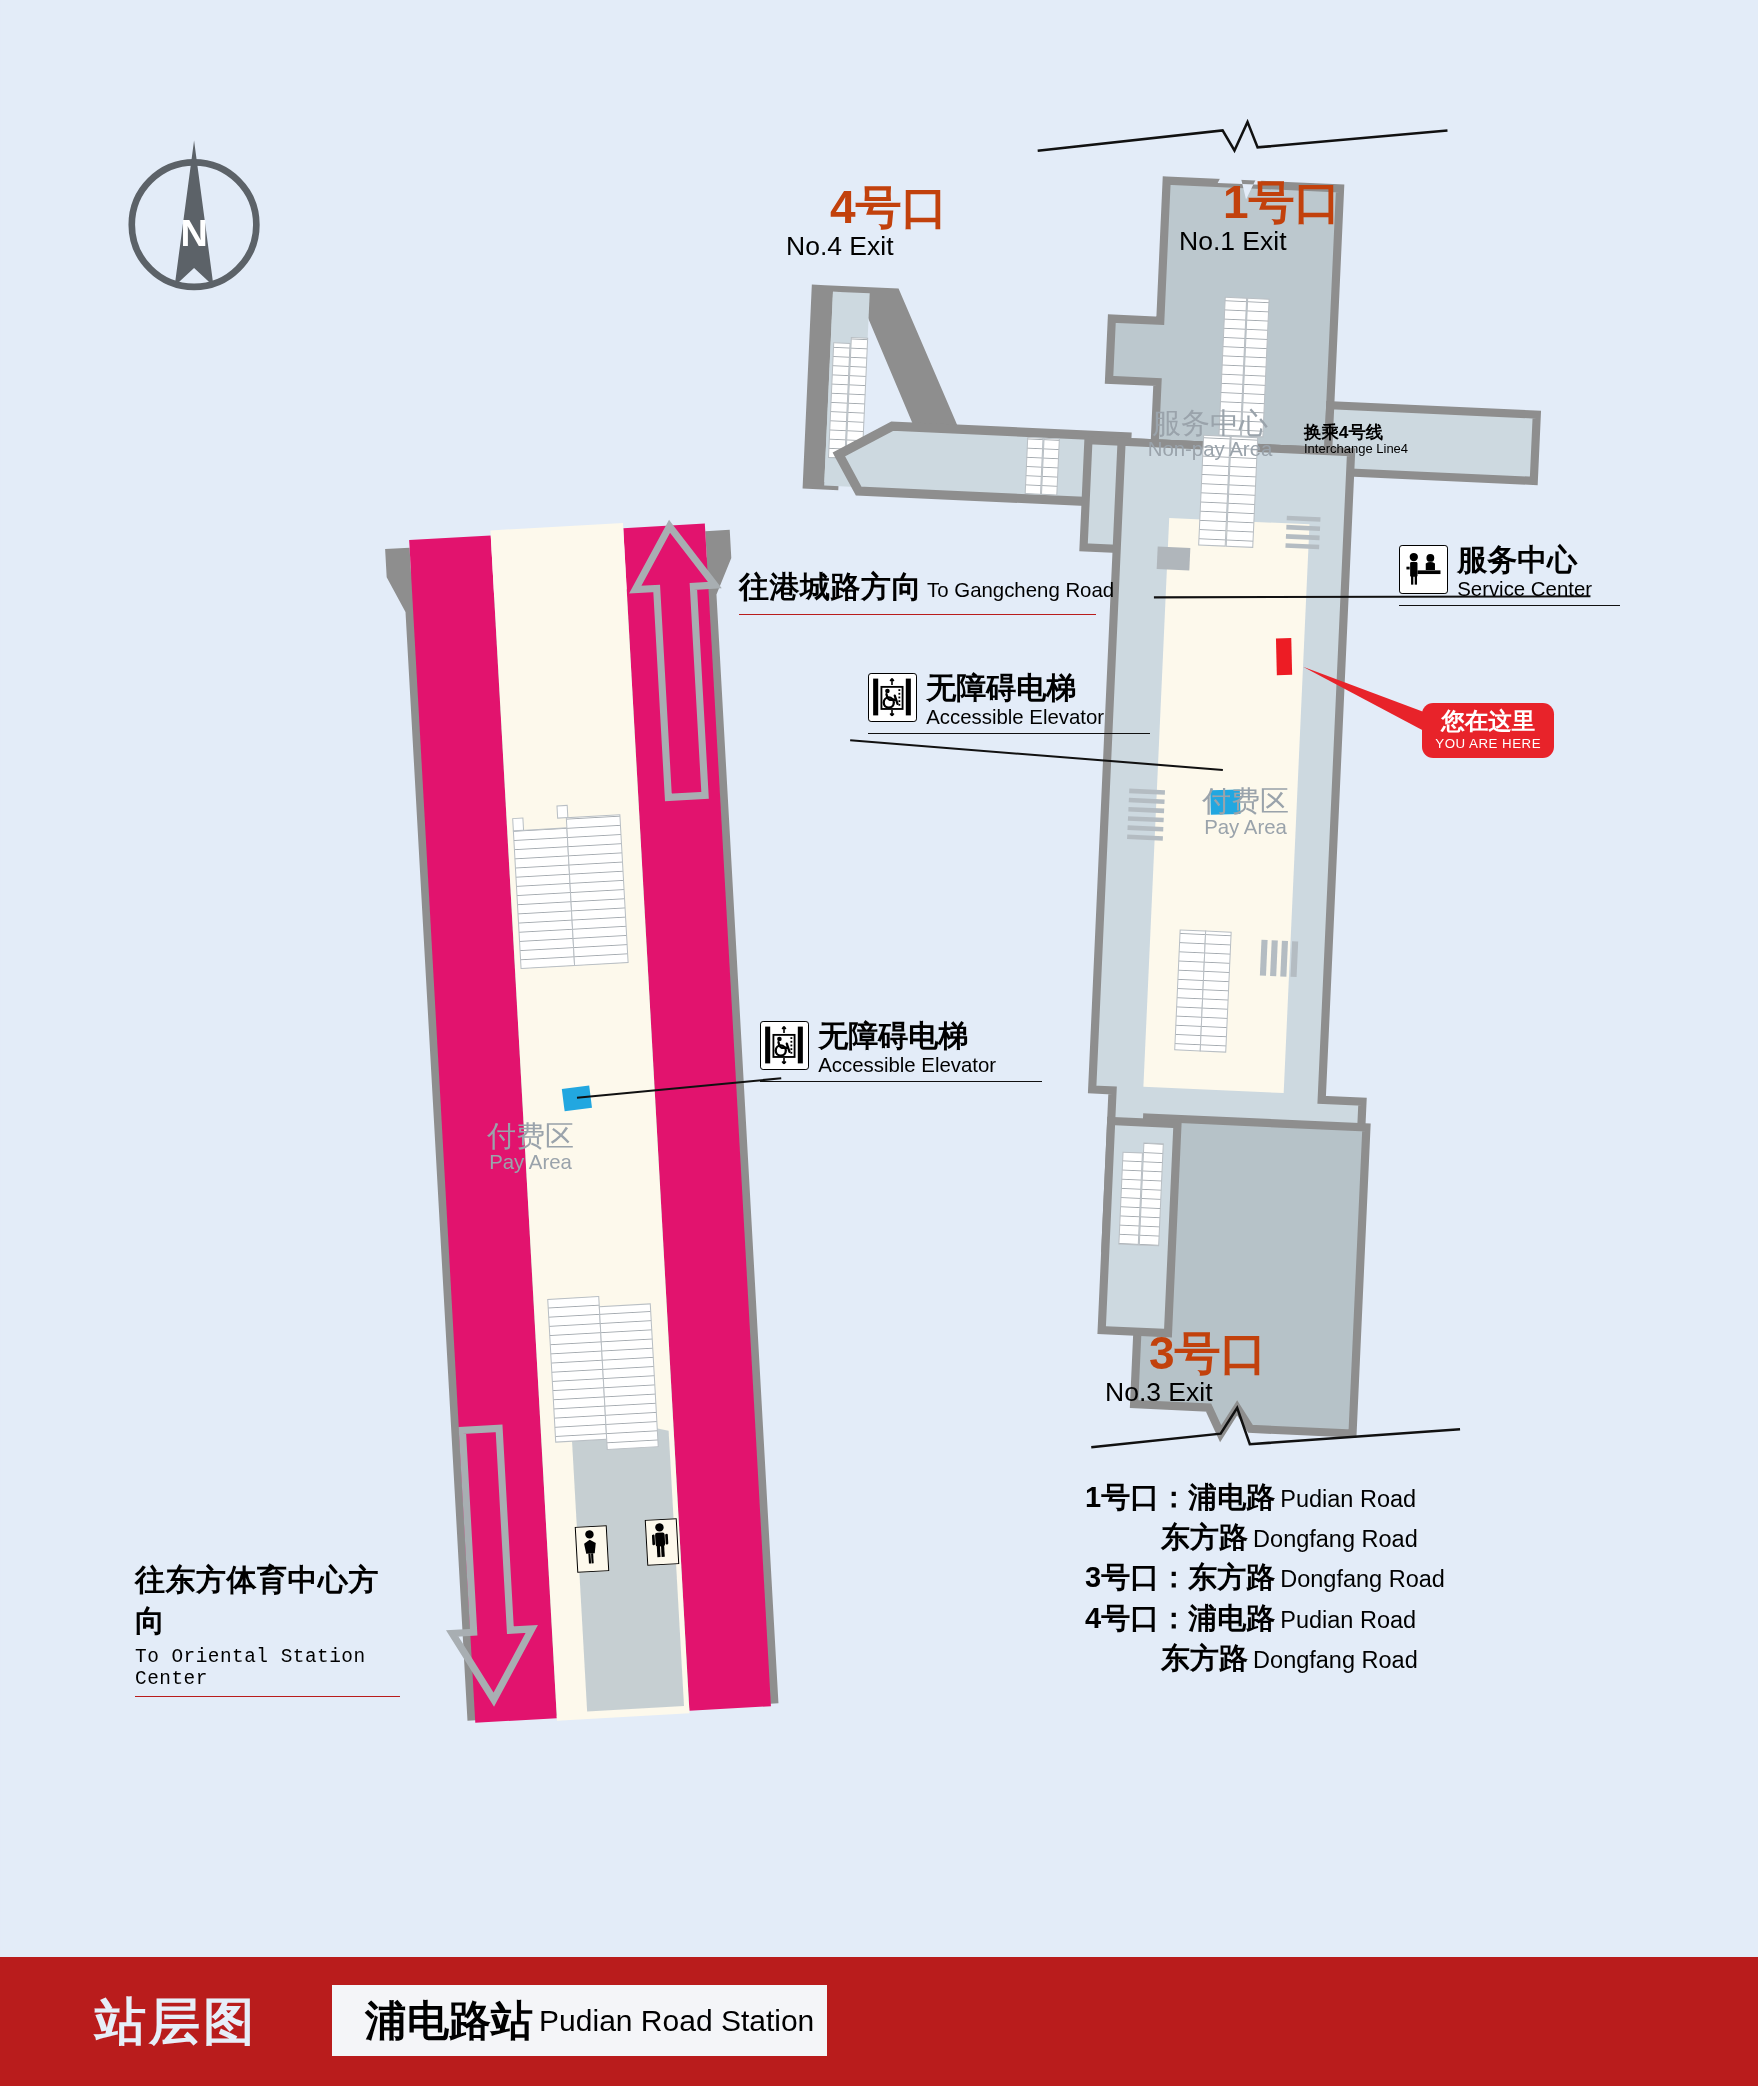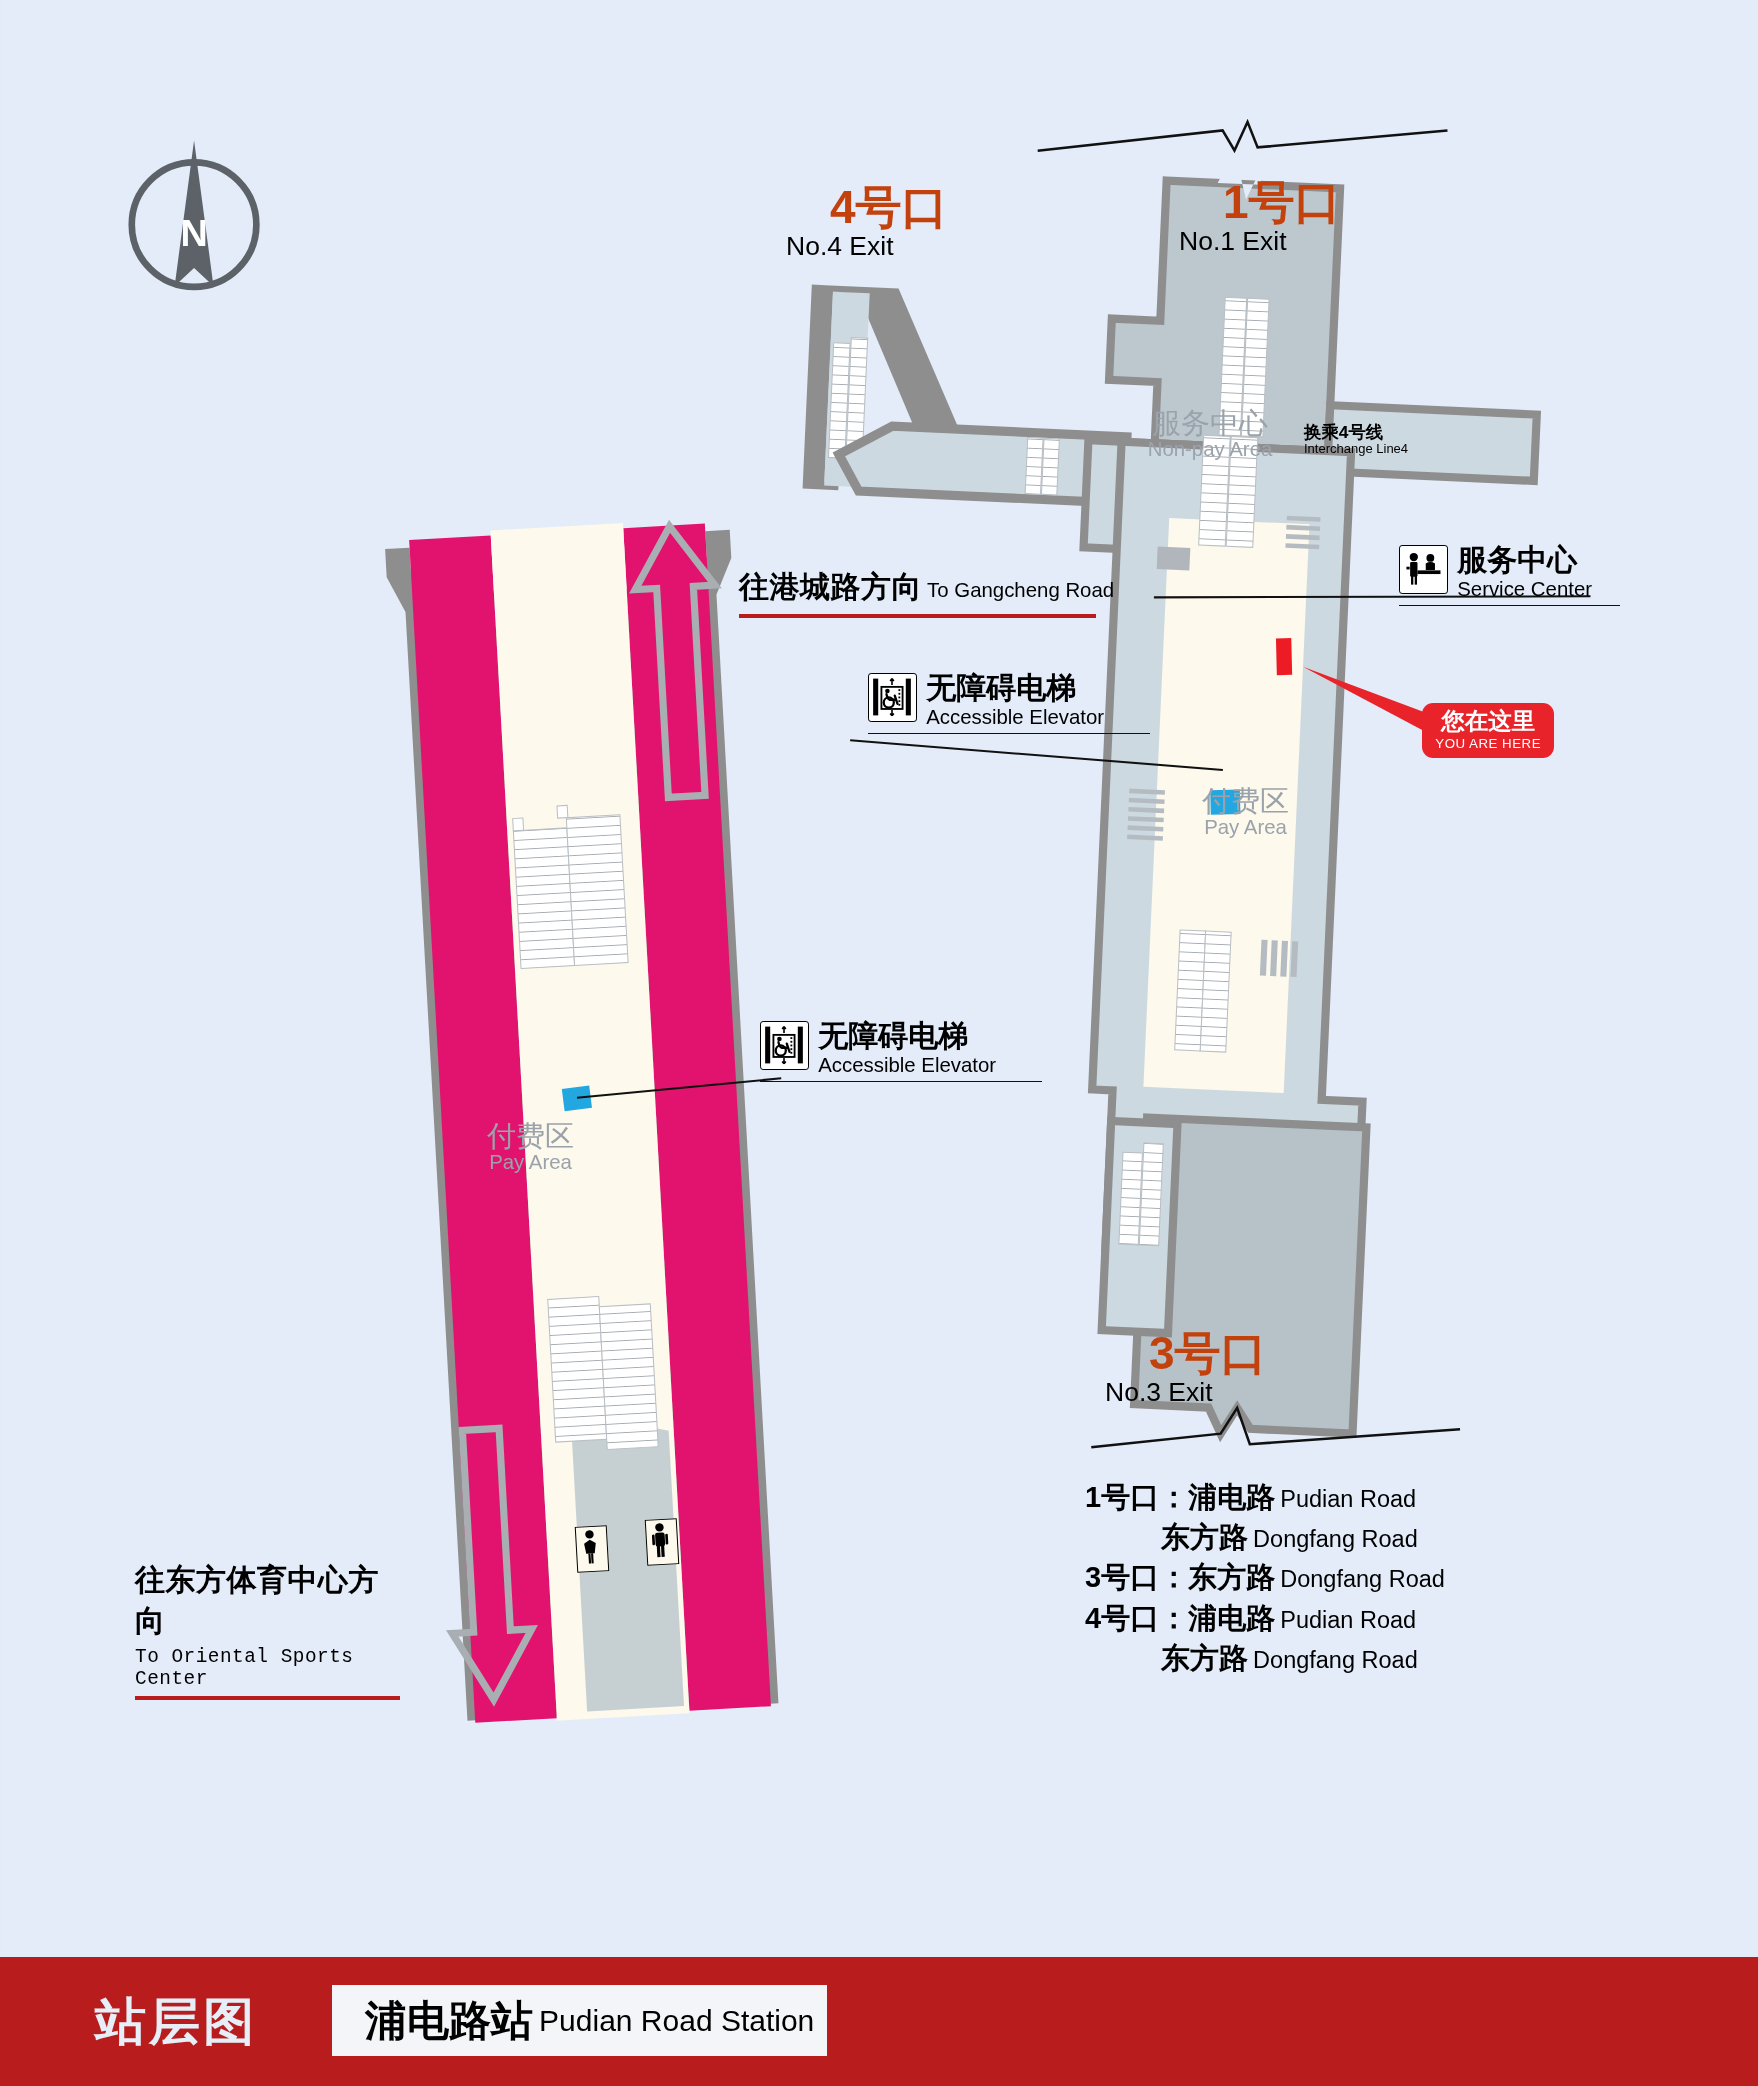--- a/index.html
+++ b/index.html
@@ -49,21 +49,21 @@
 
   .area-label { text-align: center; line-height: 1.05; color: #9aa3ab; }
   .area-label .cn { display:block; font-size: 29px; font-weight: 500; white-space: nowrap; }
   .area-label .en { display:block; font-size: 20.4px; font-weight: 400; white-space: nowrap; margin-top:1px;}
 
   .interchange { line-height: 1.05; color:#000; }
   .interchange .cn { display:block; font-size: 17.4px; font-weight: 700; white-space:nowrap; }
   .interchange .en { display:block; font-size: 13px; font-weight: 400; white-space:nowrap; margin-top:0.5px;}
 
   
-  .dir-label { border-bottom: 4px solid #b91c1c; padding-bottom: 6.1px; }
+  .dir-label { border-bottom: 1px solid #b91c1c; padding-bottom: 6.1px; }
   .dir-label .row1 { white-space: nowrap; }
   .dir-label .cn {
     font-size: 30px; font-weight: 700; color:#000; letter-spacing:0.5px;
   }
   .dir-label .en {
     font-size: 20.4px; font-weight: 400; color:#000; margin-left: 5.1px;
   }
   .dir-label.two-line .cn { display:block; font-size: 30px; }
   .dir-label.two-line .en {
     display:block; margin-left:0; margin-top: 4.1px;
@@ -331,21 +331,21 @@
 </div>
 
 <div class="ovl dir-label" style="left:739px; top:567px; width:357px;">
   <div class="row1">
     <span class="cn">往港城路方向</span><span class="en">To Gangcheng Road</span>
   </div>
 </div>
 
 <div class="ovl dir-label two-line" style="left:135px; top:1560px; width:265px;">
   <span class="cn">往东方体育中心方向</span>
-  <span class="en">To Oriental Sports Center</span>
+  <span class="en">To Oriental Station Center</span>
 </div>
 
 <div class="ovl" style="left:1399px; top:545px;">
   <div class="facility">
     <div class="icon-box">
       <svg viewBox="0 0 100 100" width="46" height="46" style="position:absolute;left:0;top:0;">
 
         <circle cx="30" cy="24" r="9" fill="#000"></circle>
         <rect x="22" y="35" width="16" height="32" rx="3" fill="#000"></rect>
         <rect x="24" y="62" width="5" height="22" fill="#000"></rect>

